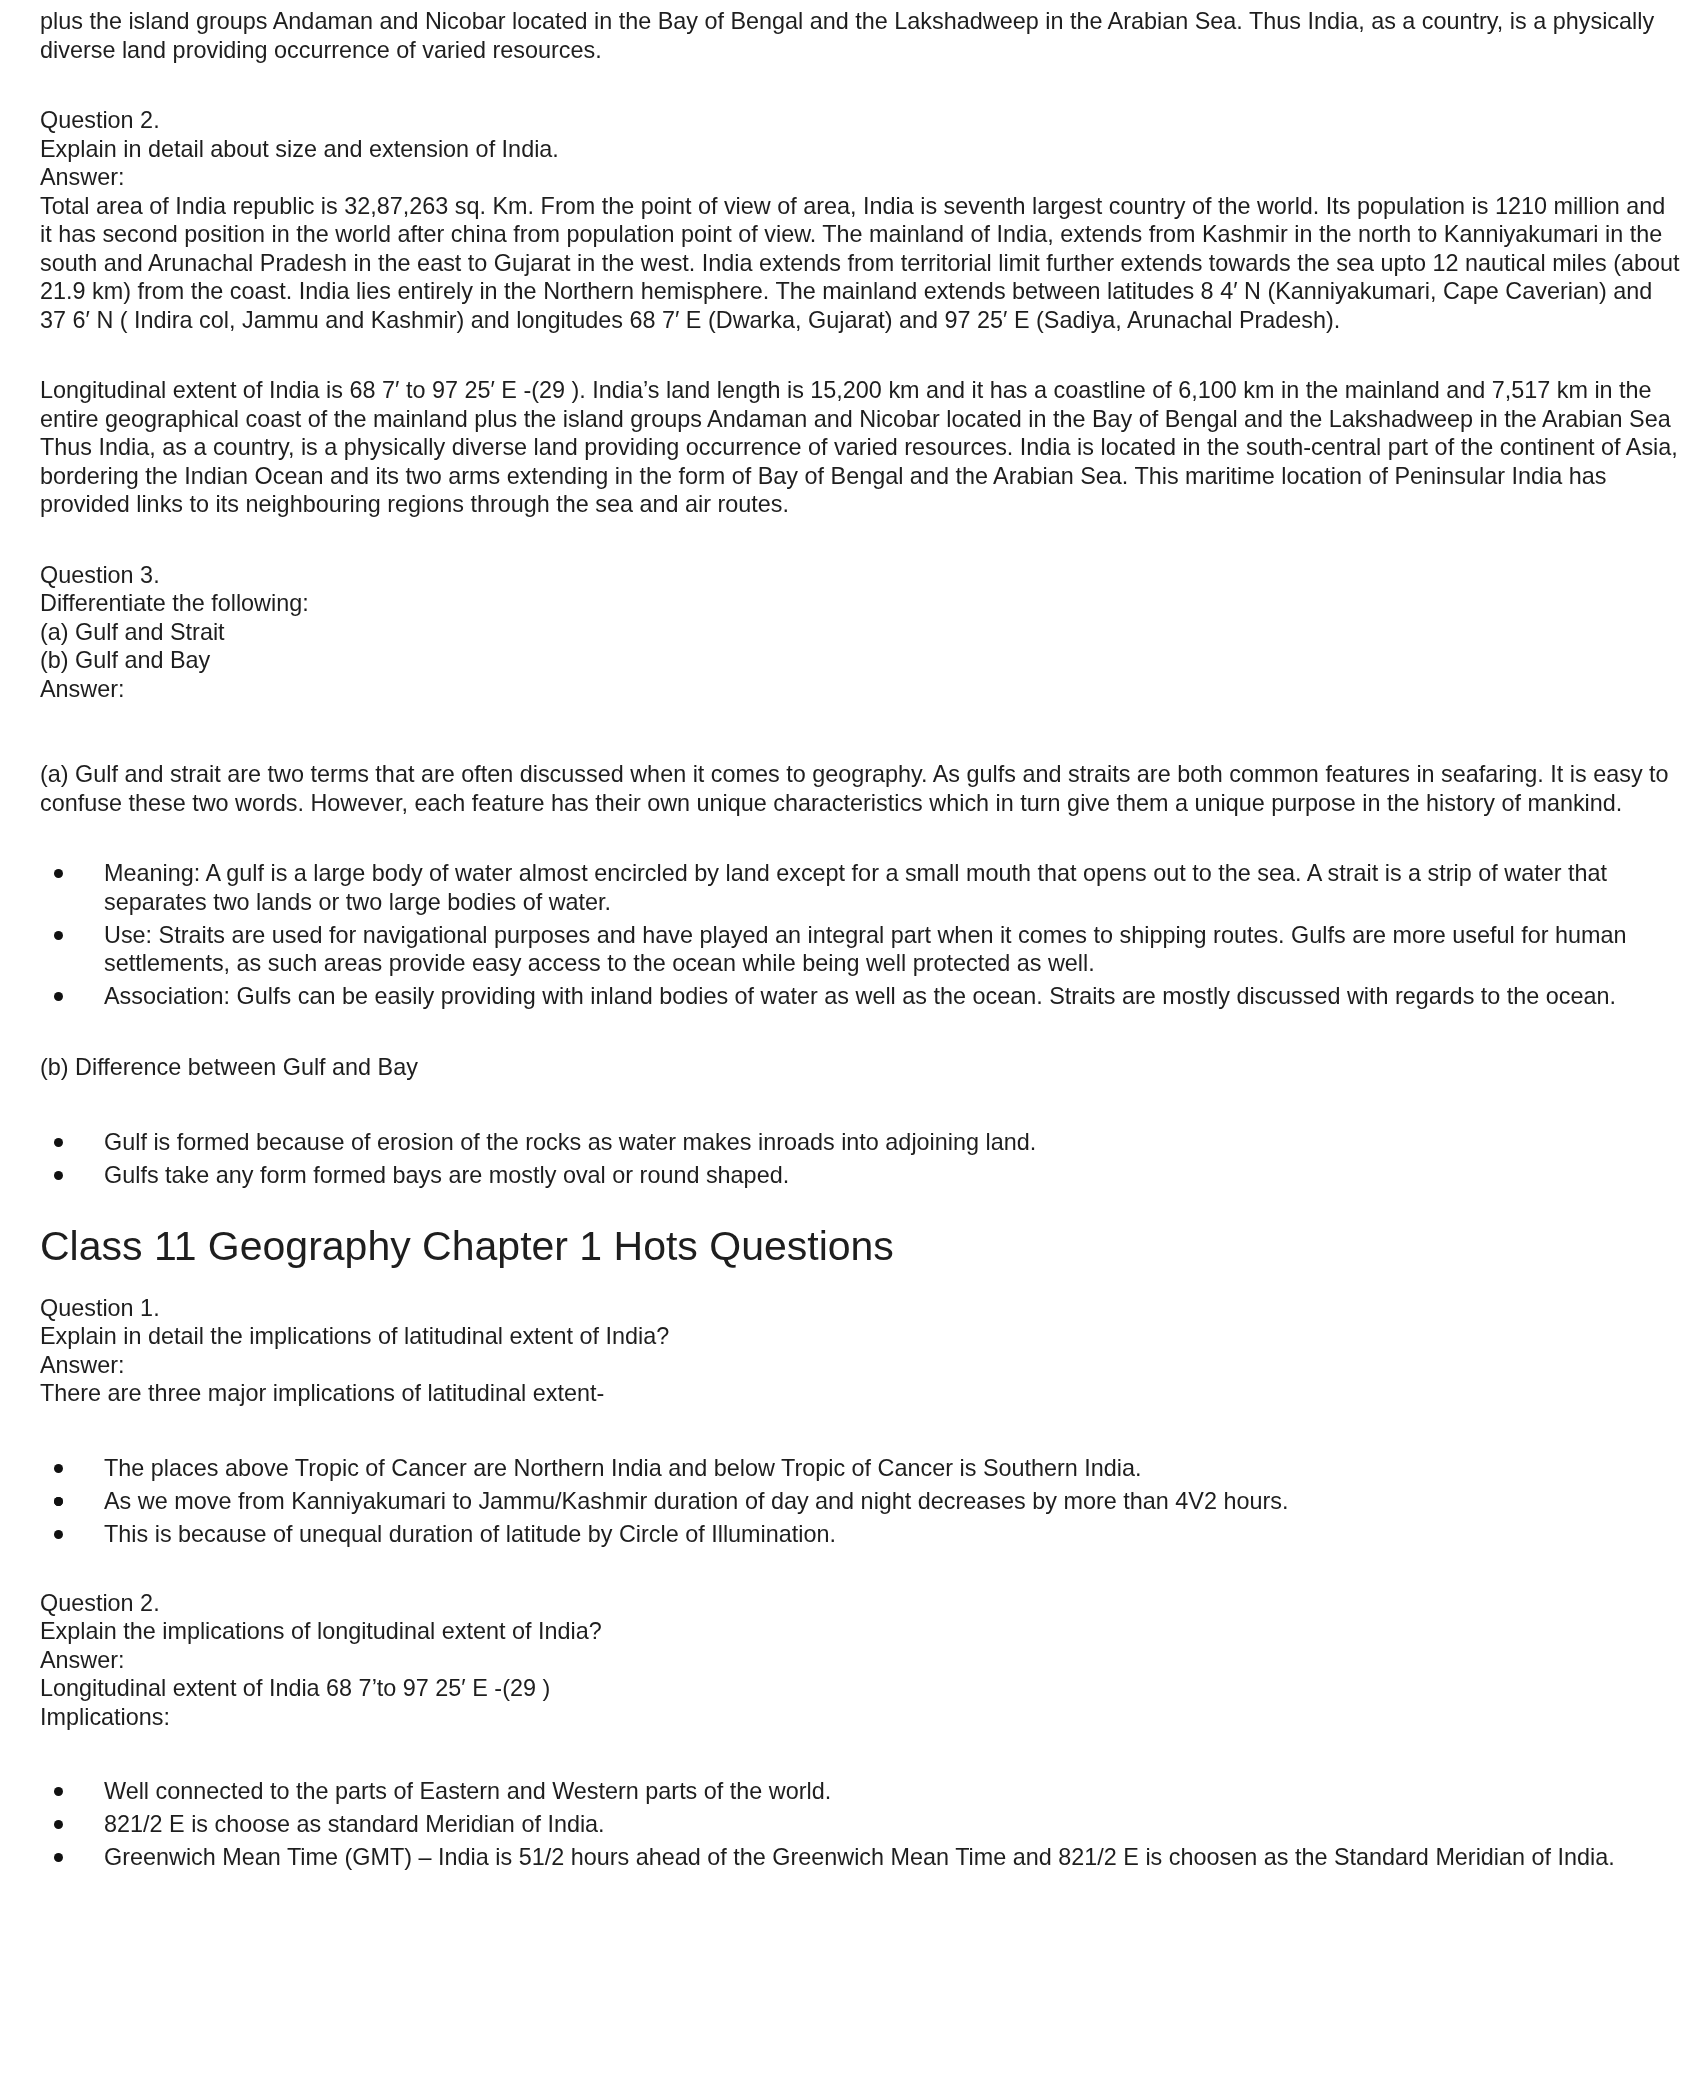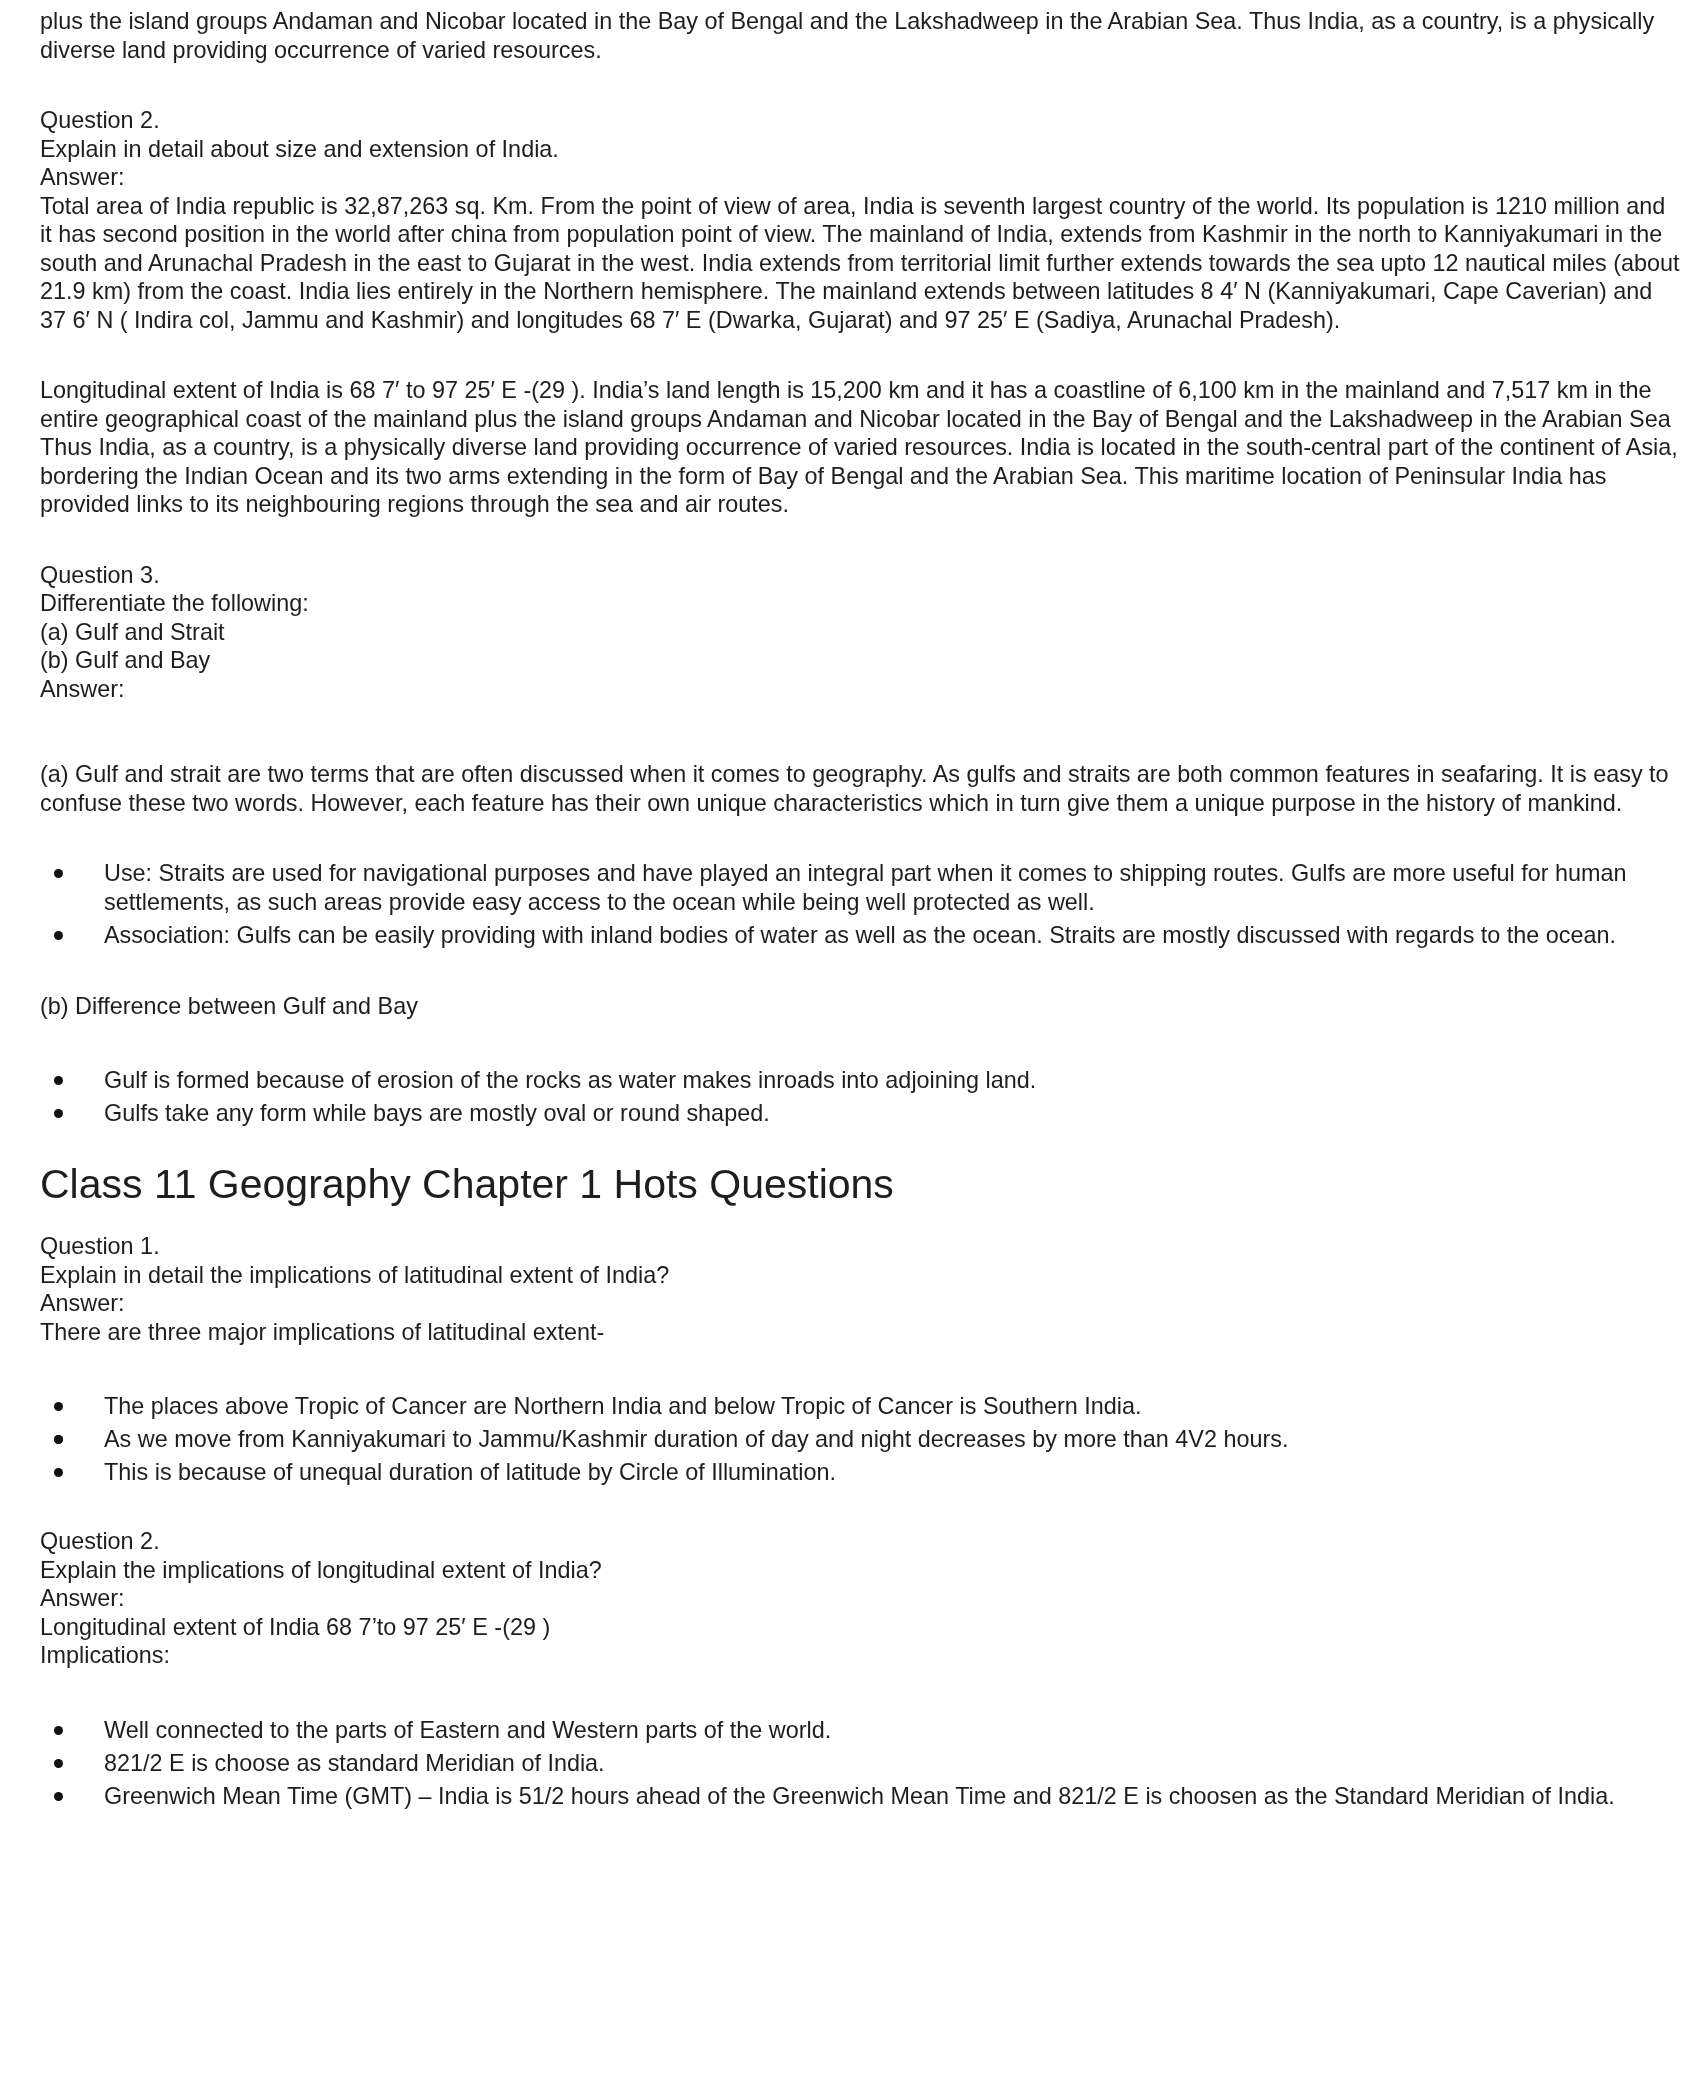--- a/index.html
+++ b/index.html
@@ -79,29 +79,30 @@
   <section>
     <p>Question 3.</p>
     <p>Differentiate the following:</p>
     <p>(a) Gulf and Strait</p>
     <p>(b) Gulf and Bay</p>
     <p>Answer:</p>
     <div class="gap-xl"></div>
     <p>(a) Gulf and strait are two terms that are often discussed when it comes to geography. As gulfs and straits are both common features in seafaring. It is easy to confuse these two words. However, each feature has their own unique characteristics which in turn give them a unique purpose in the history of mankind.</p>
     <div class="gap-lg"></div>
     <ul class="bullets">
+      <li><span class="dot"></span><span>Meaning: A gulf is a large body of water almost encircled by land except for a small mouth that opens out to the sea. A strait is a strip of water that separates two lands or two large bodies of water.</span></li>
       <li><span class="dot"></span><span>Use: Straits are used for navigational purposes and have played an integral part when it comes to shipping routes. Gulfs are more useful for human settlements, as such areas provide easy access to the ocean while being well protected as well.</span></li>
       <li><span class="dot"></span><span>Association: Gulfs can be easily providing with inland bodies of water as well as the ocean. Straits are mostly discussed with regards to the ocean.</span></li>
     </ul>
     <div class="gap-lg" style="height:38px"></div>
     <p>(b) Difference between Gulf and Bay</p>
     <div class="gap-lg" style="height:46px"></div>
     <ul class="bullets">
       <li><span class="dot"></span><span>Gulf is formed because of erosion of the rocks as water makes inroads into adjoining land.</span></li>
-      <li><span class="dot"></span><span>Gulfs take any form while bays are mostly oval or round shaped.</span></li>
+      <li><span class="dot"></span><span>Gulfs take any form formed bays are mostly oval or round shaped.</span></li>
     </ul>
   </section>
 
   <div class="gap-lg" style="height:34px"></div>
 
   <section>
     <h2 class="section-heading">Class 11 Geography Chapter 1 Hots Questions</h2>
     <div class="gap-md" style="height:30px"></div>
 
     <div>

